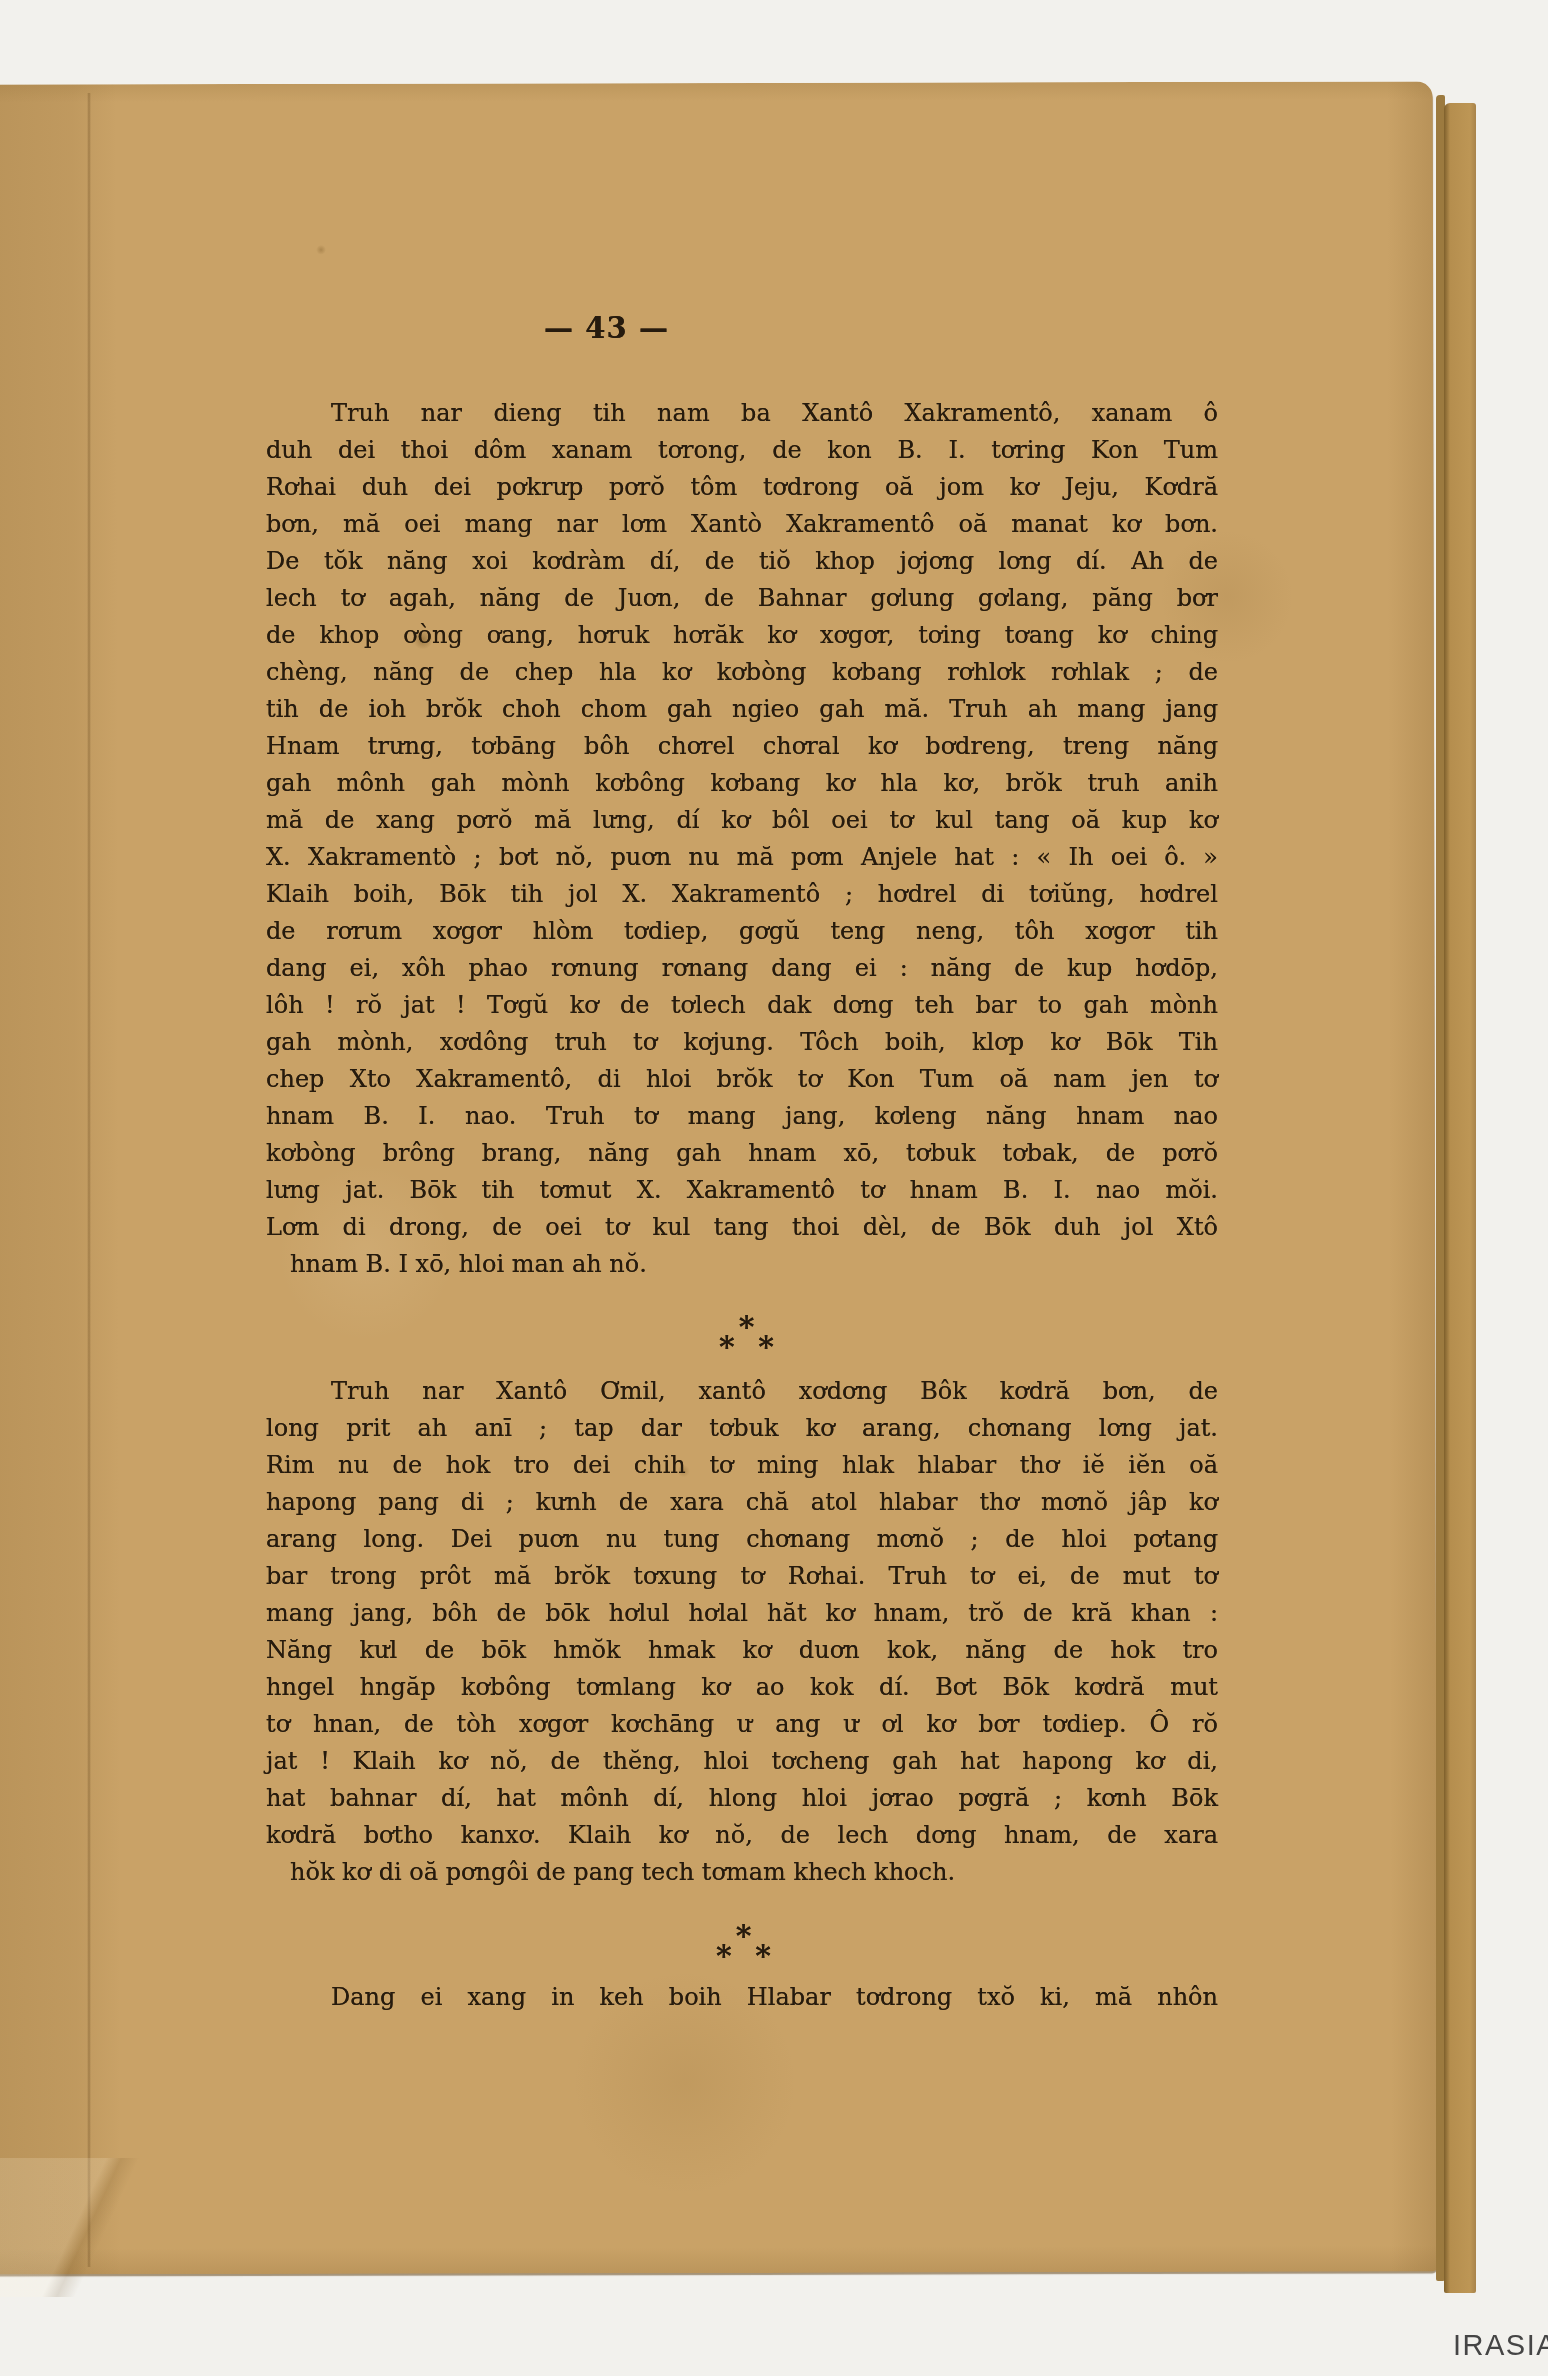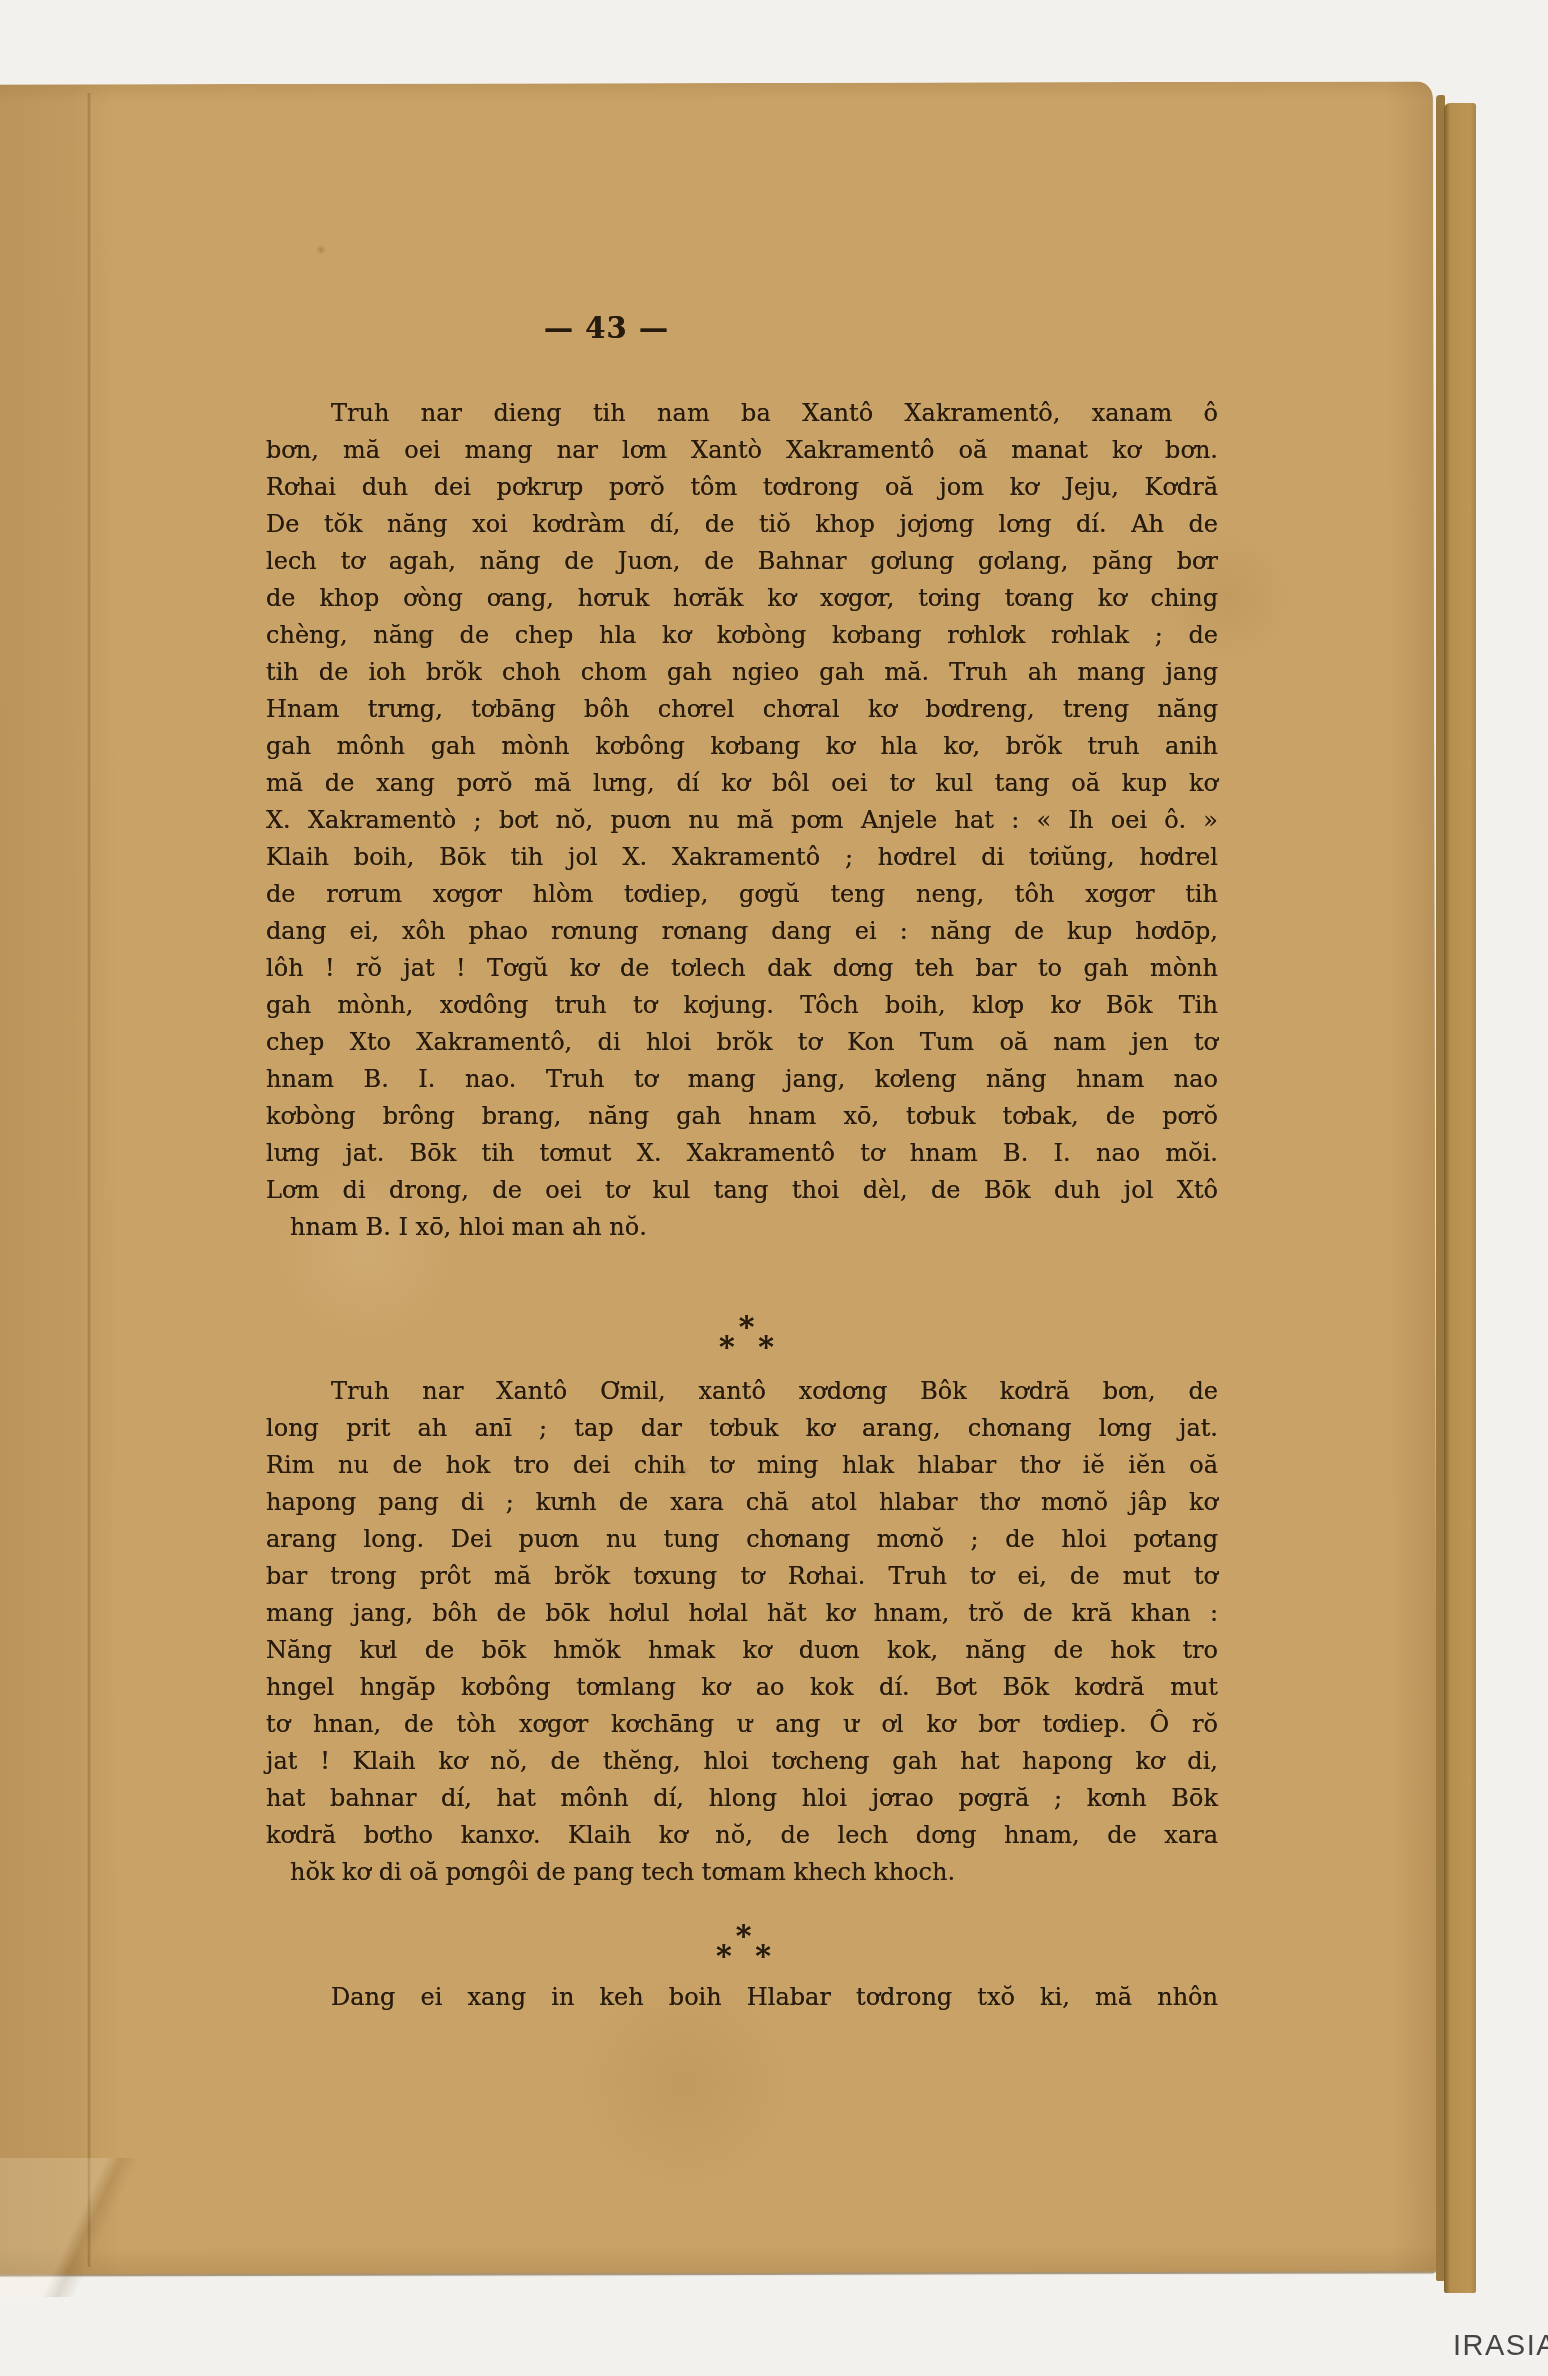--- a/index.html
+++ b/index.html
@@ -86,22 +86,23 @@
 <div class="edge-strip-2"></div>
 
 <div class="pagenum ink">
   <span>—</span>
   <span>43</span>
   <span>—</span>
 </div>
 
 <div id="para1" class="textblock ink">
     <div class="tline first">Truh nar dieng tih nam ba Xantô Xakramentô, xanam ô</div>
+    <div class="tline">duh dei thoi dôm xanam tơrong, de kon B. I. tơring Kon Tum</div>
+    <div class="tline">Rơhai duh dei pơkrưp pơrŏ tôm tơdrong oă jom kơ Jeju, Kơdră</div>
     <div class="tline">bơn, mă oei mang nar lơm Xantò Xakramentô oă manat kơ bơn.</div>
-    <div class="tline">Rơhai duh dei pơkrưp pơrŏ tôm tơdrong oă jom kơ Jeju, Kơdră</div>
     <div class="tline">De tŏk năng xoi kơdràm dí, de tiŏ khop jơjơng lơng dí. Ah de</div>
     <div class="tline">lech tơ agah, năng de Juơn, de Bahnar gơlung gơlang, păng bơr</div>
     <div class="tline">de khop ơòng ơang, hơruk hơrăk kơ xơgơr, tơing tơang kơ ching</div>
     <div class="tline">chèng, năng de chep hla kơ kơbòng kơbang rơhlơk rơhlak ; de</div>
     <div class="tline">tih de ioh brŏk choh chom gah ngieo gah mă. Truh ah mang jang</div>
     <div class="tline">Hnam trưng, tơbāng bôh chơrel chơral kơ bơdreng, treng năng</div>
     <div class="tline">gah mônh gah mònh kơbông kơbang kơ hla kơ, brŏk truh anih</div>
     <div class="tline">mă de xang pơrŏ mă lưng, dí kơ bôl oei tơ kul tang oă kup kơ</div>
     <div class="tline">X. Xakramentò ; bơt nŏ, puơn nu mă pơm Anjele hat : « Ih oei ô. »</div>
     <div class="tline">Klaih boih, Bōk tih jol X. Xakramentô ; hơdrel di tơiŭng, hơdrel</div>

